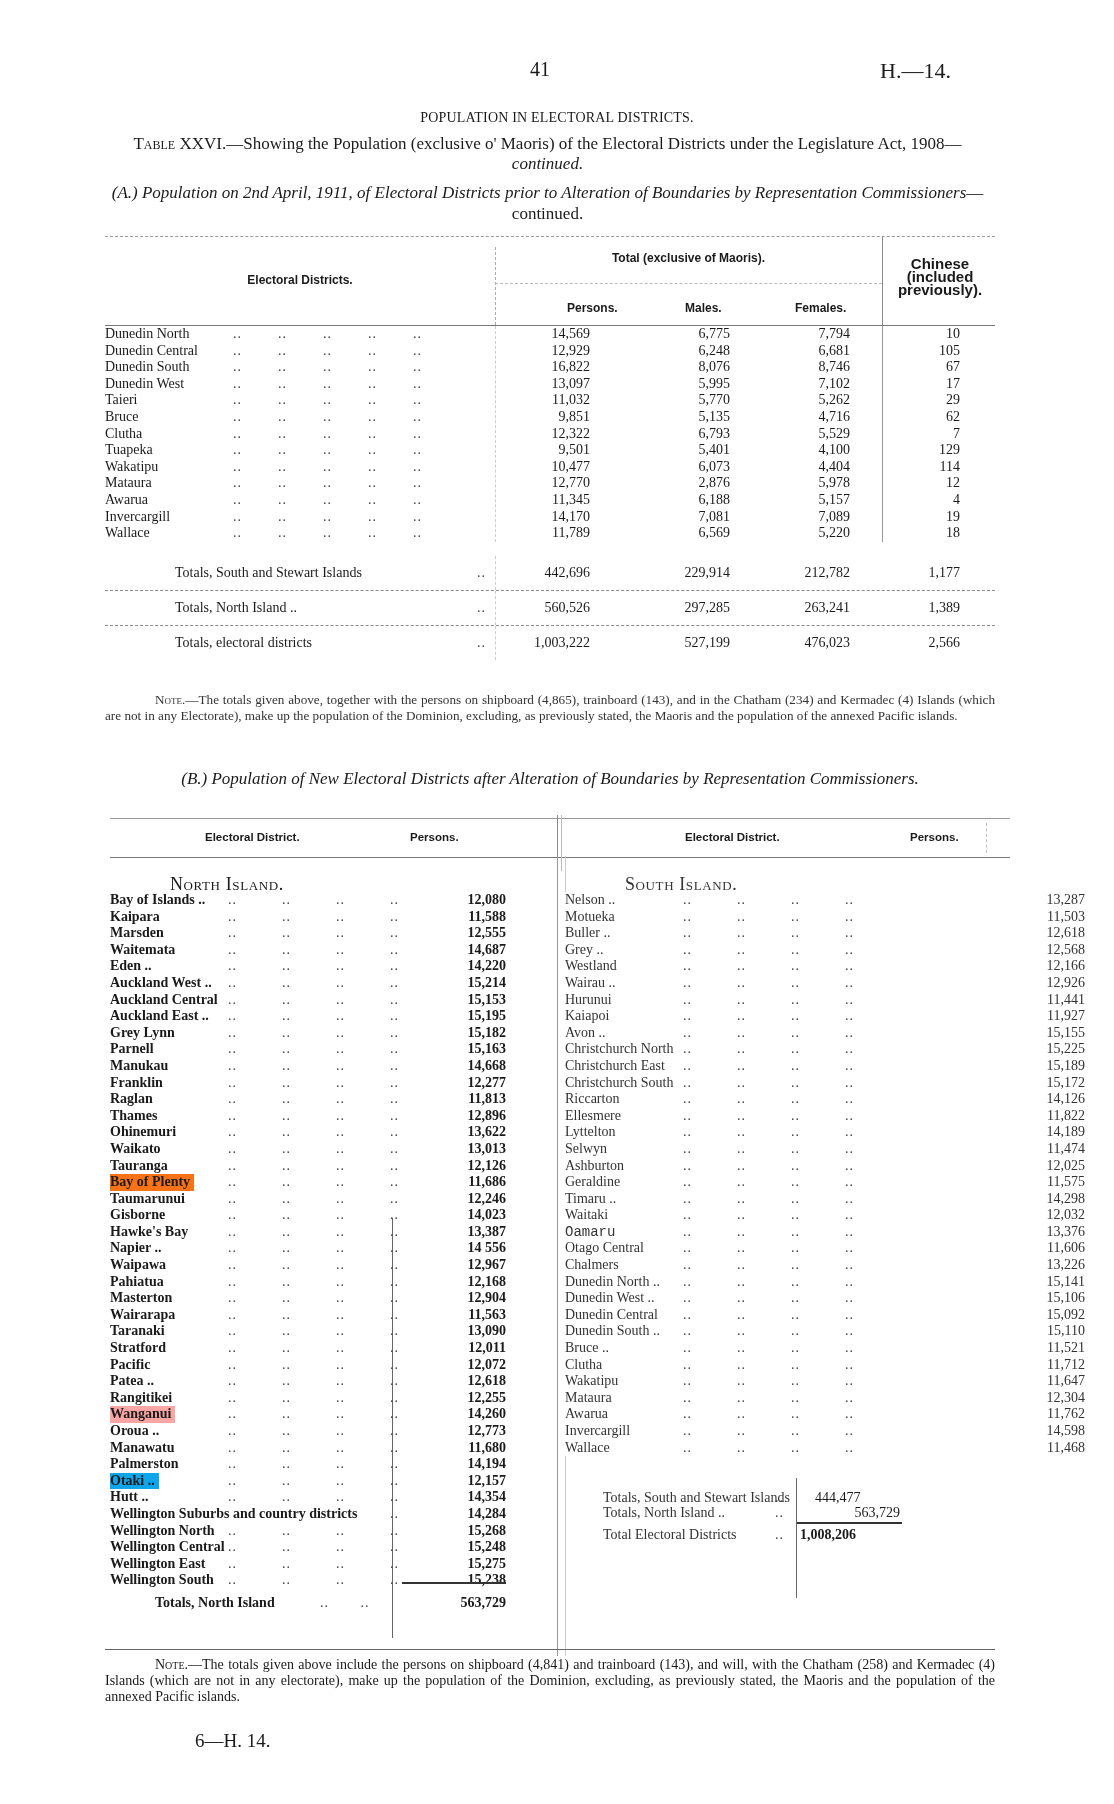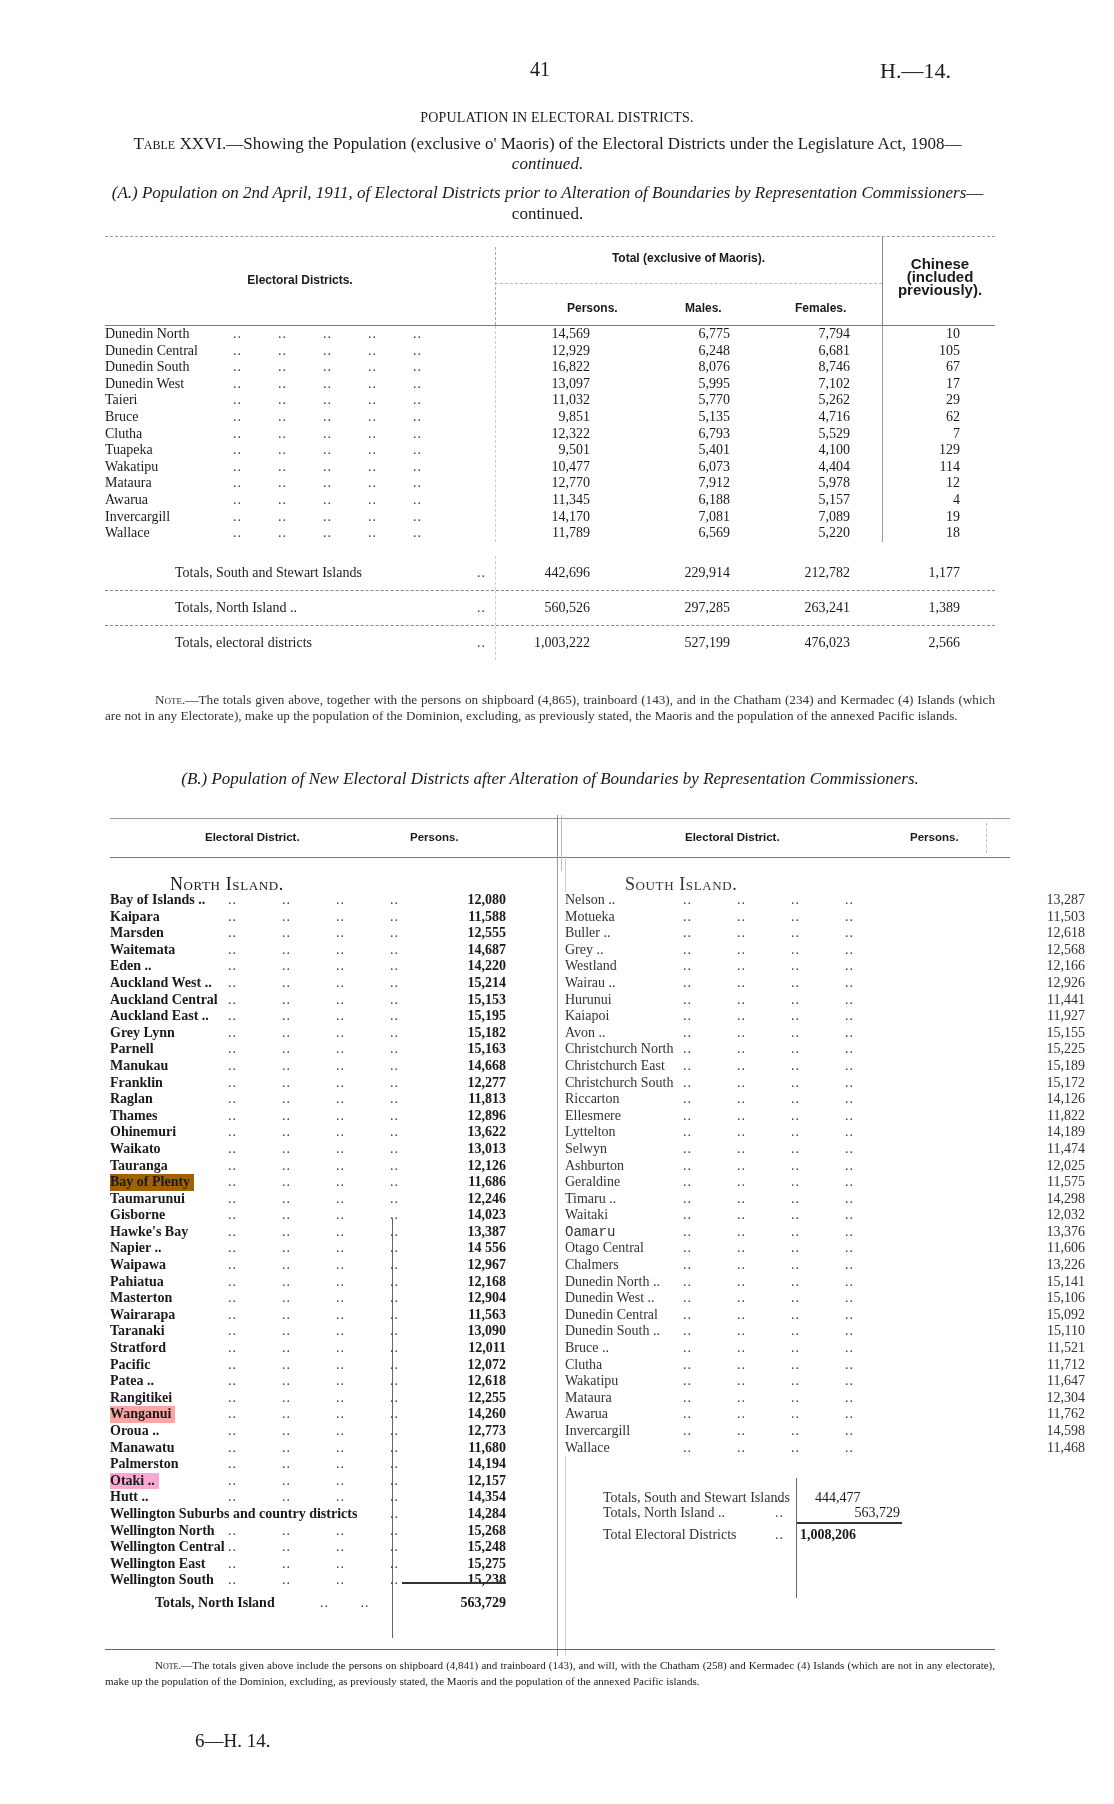--- a/index.html
+++ b/index.html
@@ -62,21 +62,21 @@
   .rowB .num { position: absolute; right: 0; width: 80px; text-align: right; }
   .colB.left .rowB .num { right: 44px; }
   .colB.left .rowB .name, .colB.left .bold-name { font-weight: bold; }
   .colB.left .rowB .num { font-weight: bold; }
   .colB.right { color: #333; }
   .colB.right .rowB .num { right: -80px; }
   .vlineB { position: absolute; border-left: 1px solid #777; }
 
   .totB { position: absolute; height: 30px; line-height: 30px; }
 
-  .noteB { left: 105px; width: 890px; top: 1657px; font-size: 11px; line-height: 16px; text-align: justify; }
+  .noteB { left: 105px; width: 890px; top: 1657px; font-size: 14px; line-height: 16px; text-align: justify; }
   .noteB .first { text-indent: 50px; }
   .footer-code { left: 195px; top: 1730px; font-size: 19px; }
 </style>
 </head>
 <body>
 
 <div class="abs page-num">41</div>
 <div class="abs page-code">H.—14.</div>
 <div class="abs main-title">POPULATION IN ELECTORAL DISTRICTS.</div>
 <div class="abs table-title">
@@ -170,21 +170,21 @@
         <span class="dots" style="left:128px">..&nbsp;&nbsp;&nbsp;&nbsp;&nbsp;&nbsp;&nbsp;&nbsp;..&nbsp;&nbsp;&nbsp;&nbsp;&nbsp;&nbsp;&nbsp;&nbsp;..&nbsp;&nbsp;&nbsp;&nbsp;&nbsp;&nbsp;&nbsp;&nbsp;..&nbsp;&nbsp;&nbsp;&nbsp;&nbsp;&nbsp;&nbsp;&nbsp;..</span>
         <span class="num c-p">10,477</span>
         <span class="num c-m">6,073</span>
         <span class="num c-f">4,404</span>
         <span class="num c-c">114</span>
       </div>
       <div class="rowA">
         <span class="name">Mataura</span>
         <span class="dots" style="left:128px">..&nbsp;&nbsp;&nbsp;&nbsp;&nbsp;&nbsp;&nbsp;&nbsp;..&nbsp;&nbsp;&nbsp;&nbsp;&nbsp;&nbsp;&nbsp;&nbsp;..&nbsp;&nbsp;&nbsp;&nbsp;&nbsp;&nbsp;&nbsp;&nbsp;..&nbsp;&nbsp;&nbsp;&nbsp;&nbsp;&nbsp;&nbsp;&nbsp;..</span>
         <span class="num c-p">12,770</span>
-        <span class="num c-m">7,912</span>
+        <span class="num c-m">2,876</span>
         <span class="num c-f">5,978</span>
         <span class="num c-c">12</span>
       </div>
       <div class="rowA">
         <span class="name">Awarua</span>
         <span class="dots" style="left:128px">..&nbsp;&nbsp;&nbsp;&nbsp;&nbsp;&nbsp;&nbsp;&nbsp;..&nbsp;&nbsp;&nbsp;&nbsp;&nbsp;&nbsp;&nbsp;&nbsp;..&nbsp;&nbsp;&nbsp;&nbsp;&nbsp;&nbsp;&nbsp;&nbsp;..&nbsp;&nbsp;&nbsp;&nbsp;&nbsp;&nbsp;&nbsp;&nbsp;..</span>
         <span class="num c-p">11,345</span>
         <span class="num c-m">6,188</span>
         <span class="num c-f">5,157</span>
         <span class="num c-c">4</span>
@@ -339,21 +339,21 @@
         <span class="name" style="background:#fff; padding-right:4px;">Waikato</span>
         <span class="num">13,013</span>
       </div>
       <div class="rowB">
         <span class="dots" style="left:118px">..&nbsp;&nbsp;&nbsp;&nbsp;&nbsp;&nbsp;&nbsp;&nbsp;&nbsp;&nbsp;..&nbsp;&nbsp;&nbsp;&nbsp;&nbsp;&nbsp;&nbsp;&nbsp;&nbsp;&nbsp;..&nbsp;&nbsp;&nbsp;&nbsp;&nbsp;&nbsp;&nbsp;&nbsp;&nbsp;&nbsp;..</span>
         <span class="name" style="background:#fff; padding-right:4px;">Tauranga</span>
         <span class="num">12,126</span>
       </div>
       <div class="rowB">
         <span class="dots" style="left:118px">..&nbsp;&nbsp;&nbsp;&nbsp;&nbsp;&nbsp;&nbsp;&nbsp;&nbsp;&nbsp;..&nbsp;&nbsp;&nbsp;&nbsp;&nbsp;&nbsp;&nbsp;&nbsp;&nbsp;&nbsp;..&nbsp;&nbsp;&nbsp;&nbsp;&nbsp;&nbsp;&nbsp;&nbsp;&nbsp;&nbsp;..</span>
-        <span class="name" style="background:#a16207; padding-right:4px;">Bay of Plenty</span>
+        <span class="name" style="background:#f97316; padding-right:4px;">Bay of Plenty</span>
         <span class="num">11,686</span>
       </div>
       <div class="rowB">
         <span class="dots" style="left:118px">..&nbsp;&nbsp;&nbsp;&nbsp;&nbsp;&nbsp;&nbsp;&nbsp;&nbsp;&nbsp;..&nbsp;&nbsp;&nbsp;&nbsp;&nbsp;&nbsp;&nbsp;&nbsp;&nbsp;&nbsp;..&nbsp;&nbsp;&nbsp;&nbsp;&nbsp;&nbsp;&nbsp;&nbsp;&nbsp;&nbsp;..</span>
         <span class="name" style="background:#fff; padding-right:4px;">Taumarunui</span>
         <span class="num">12,246</span>
       </div>
       <div class="rowB">
         <span class="dots" style="left:118px">..&nbsp;&nbsp;&nbsp;&nbsp;&nbsp;&nbsp;&nbsp;&nbsp;&nbsp;&nbsp;..&nbsp;&nbsp;&nbsp;&nbsp;&nbsp;&nbsp;&nbsp;&nbsp;&nbsp;&nbsp;..&nbsp;&nbsp;&nbsp;&nbsp;&nbsp;&nbsp;&nbsp;&nbsp;&nbsp;&nbsp;..</span>
         <span class="name" style="background:#fff; padding-right:4px;">Gisborne</span>
@@ -429,21 +429,21 @@
         <span class="name" style="background:#fff; padding-right:4px;">Manawatu</span>
         <span class="num">11,680</span>
       </div>
       <div class="rowB">
         <span class="dots" style="left:118px">..&nbsp;&nbsp;&nbsp;&nbsp;&nbsp;&nbsp;&nbsp;&nbsp;&nbsp;&nbsp;..&nbsp;&nbsp;&nbsp;&nbsp;&nbsp;&nbsp;&nbsp;&nbsp;&nbsp;&nbsp;..&nbsp;&nbsp;&nbsp;&nbsp;&nbsp;&nbsp;&nbsp;&nbsp;&nbsp;&nbsp;..</span>
         <span class="name" style="background:#fff; padding-right:4px;">Palmerston</span>
         <span class="num">14,194</span>
       </div>
       <div class="rowB">
         <span class="dots" style="left:118px">..&nbsp;&nbsp;&nbsp;&nbsp;&nbsp;&nbsp;&nbsp;&nbsp;&nbsp;&nbsp;..&nbsp;&nbsp;&nbsp;&nbsp;&nbsp;&nbsp;&nbsp;&nbsp;&nbsp;&nbsp;..&nbsp;&nbsp;&nbsp;&nbsp;&nbsp;&nbsp;&nbsp;&nbsp;&nbsp;&nbsp;..</span>
-        <span class="name" style="background:#f9a8d4; padding-right:4px;">Otaki ..</span>
+        <span class="name" style="background:#0ea5e9; padding-right:4px;">Otaki ..</span>
         <span class="num">12,157</span>
       </div>
       <div class="rowB">
         <span class="dots" style="left:118px">..&nbsp;&nbsp;&nbsp;&nbsp;&nbsp;&nbsp;&nbsp;&nbsp;&nbsp;&nbsp;..&nbsp;&nbsp;&nbsp;&nbsp;&nbsp;&nbsp;&nbsp;&nbsp;&nbsp;&nbsp;..&nbsp;&nbsp;&nbsp;&nbsp;&nbsp;&nbsp;&nbsp;&nbsp;&nbsp;&nbsp;..</span>
         <span class="name" style="background:#fff; padding-right:4px;">Hutt ..</span>
         <span class="num">14,354</span>
       </div>
       <div class="rowB">
         <span class="dots" style="left:118px">..&nbsp;&nbsp;&nbsp;&nbsp;&nbsp;&nbsp;&nbsp;&nbsp;&nbsp;&nbsp;..&nbsp;&nbsp;&nbsp;&nbsp;&nbsp;&nbsp;&nbsp;&nbsp;&nbsp;&nbsp;..&nbsp;&nbsp;&nbsp;&nbsp;&nbsp;&nbsp;&nbsp;&nbsp;&nbsp;&nbsp;..</span>
         <span class="name" style="background:#fff; padding-right:4px;">Wellington Suburbs and country districts</span>

